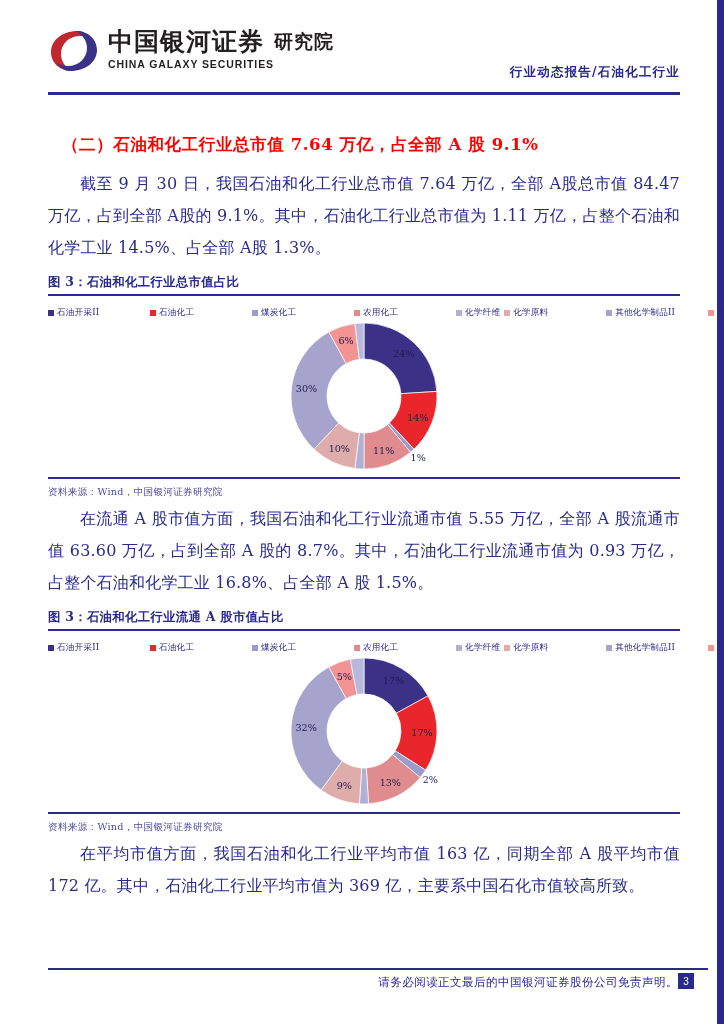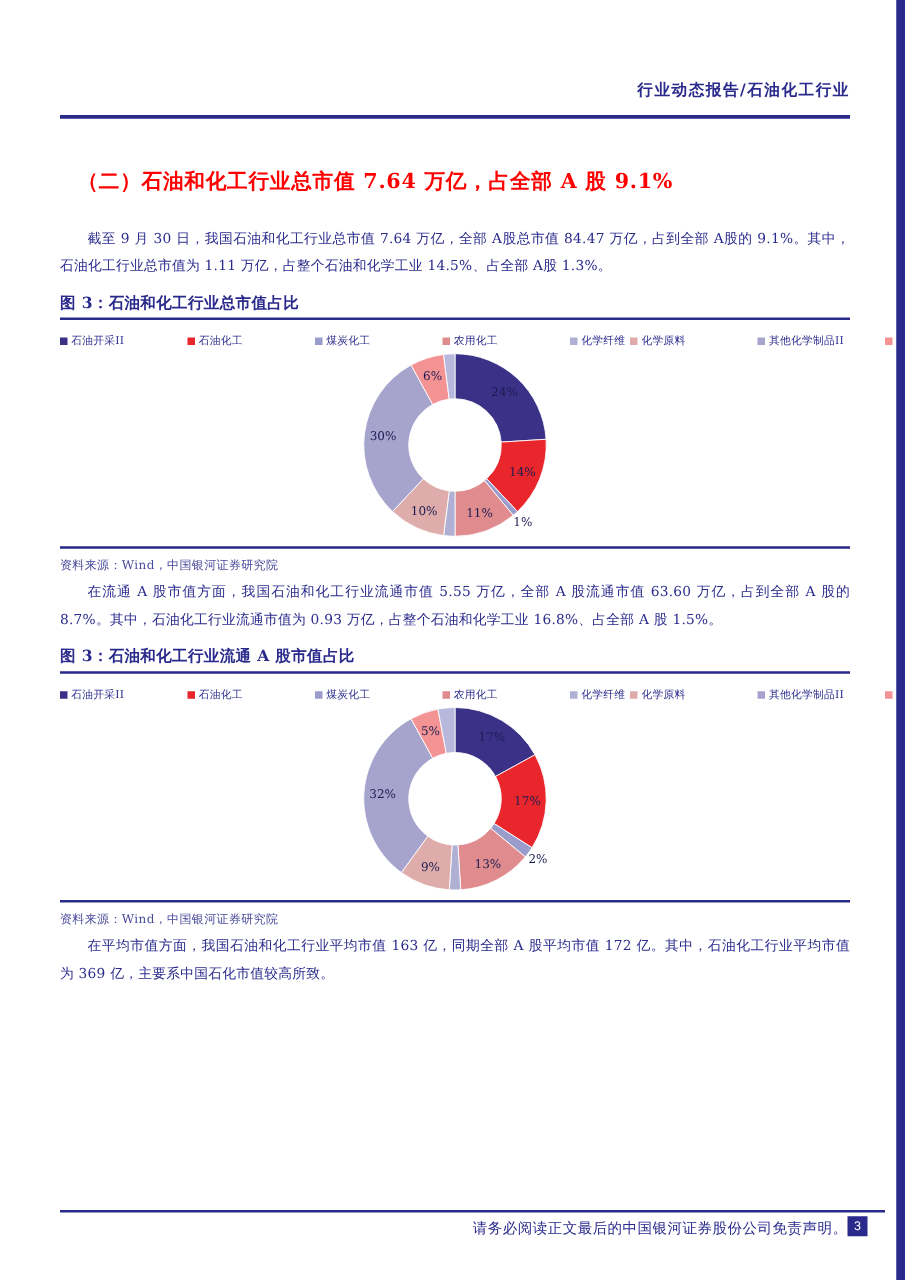--- a/index.html
+++ b/index.html
@@ -106,26 +106,26 @@
     left: 48px;
     top: 110px;
     width: 632px;
   }
   .sec-title {
     font-family: "DejaVu Serif", serif;
     font-weight: 700;
     font-size: 16.5px;
     color: #ff0000;
     letter-spacing: 0.6px;
-    margin: 24px 0 24px 14px;
+    margin: 24px 0 12px 14px;
     white-space: nowrap;
   }
   .para {
     font-family: "DejaVu Serif", serif;
-    font-size: 11px;
+    font-size: 16px;
     line-height: 2.0;
     color: #2a2a8c;
     text-align: justify;
     text-indent: 2em;
     margin: 0 0 6px 0;
     letter-spacing: 0.2px;
   }
   
   .fig {
     margin-top: 10px;
@@ -234,20 +234,36 @@
   }
 </style>
 </head>
 <body>
 
 <div class="page">
 
   <div class="edge-bar"></div>
 
   <div class="header">
+    <div class="logo-wrap">
+      <div class="logo-mark">
+        <svg width="52" height="46" viewBox="0 0 52 46">
+          <path d="M30 3 C13 3 3 13 3 24 C3 35 12 43 24 43 C17 39 13 33 13 26 C13 16 21 8 32 8 C36 8 40 9 43 11 C39 6 35 3 30 3 Z" fill="#c0282d"></path>
+          <path d="M22 43 C39 43 49 33 49 22 C49 11 40 3 28 3 C35 7 39 13 39 20 C39 30 31 38 20 38 C16 38 12 37 9 35 C13 40 17 43 22 43 Z" fill="#3b3288"></path>
+          <circle cx="26" cy="23" r="5.5" fill="#ffffff"></circle>
+        </svg>
+      </div>
+      <div class="logo-text-block">
+        <div class="logo-cn-row">
+          <span class="logo-cn">中国银河证券</span>
+          <span class="logo-cn2">研究院</span>
+        </div>
+        <span class="logo-en">CHINA GALAXY SECURITIES</span>
+      </div>
+    </div>
     <div class="header-tag">行业动态报告/石油化工行业</div>
     <div class="header-rule"></div>
   </div>
 
   <div class="content">
 
     <div class="sec-title">（二）石油和化工行业总市值 7.64 万亿，占全部 A 股 9.1%</div>
 
     <p class="para">截至 9 月 30 日，我国石油和化工行业总市值 7.64 万亿，全部 A股总市值 84.47 万亿，占到全部 A股的 9.1%。其中，石油化工行业总市值为 1.11 万亿，占整个石油和化学工业 14.5%、占全部 A股 1.3%。</p>
 

